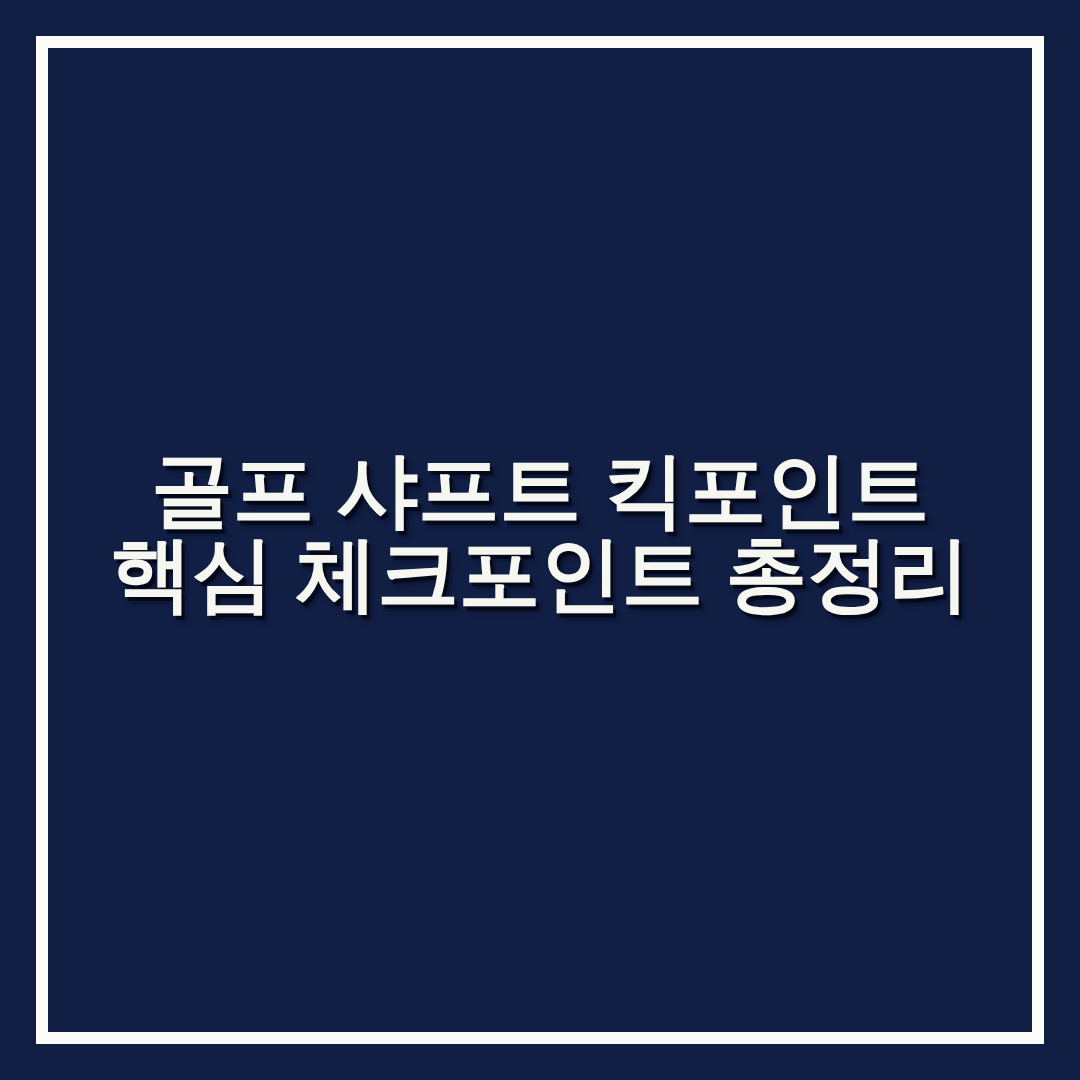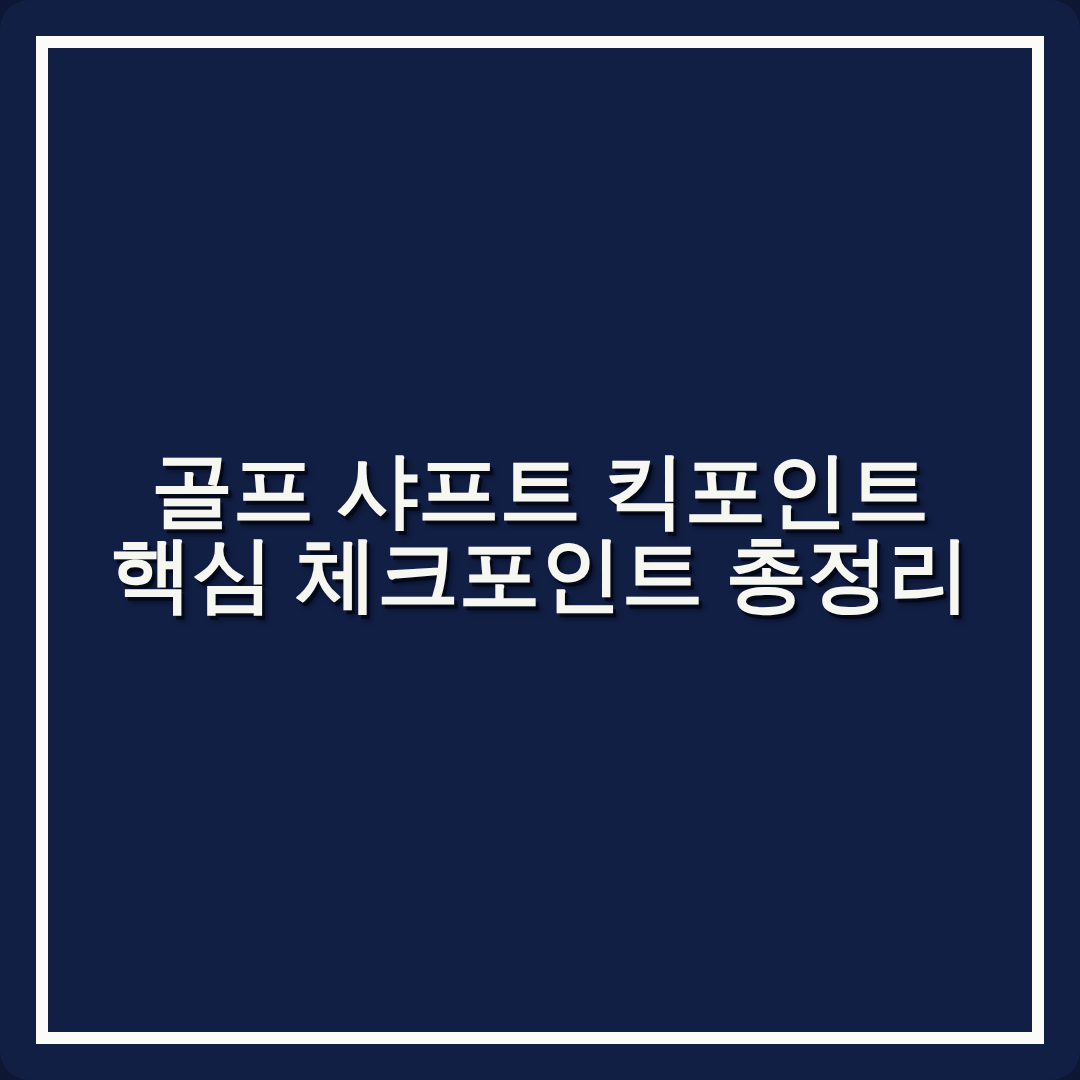--- a/index.html
+++ b/index.html
@@ -9,21 +9,20 @@
     background: #0d1733;
   }
 
   .canvas {
     position: relative;
     width: 1080px;
     height: 1080px;
     background: #121f45;
     overflow: hidden;
     font-family: "Liberation Sans", "DejaVu Sans", sans-serif;
-    border-radius: 29px;
     -webkit-font-smoothing: antialiased;
   }
 
   
   .frame {
     position: absolute;
     left: 36px;
     top: 36px;
     width: 1008px;   
     height: 1008px;

